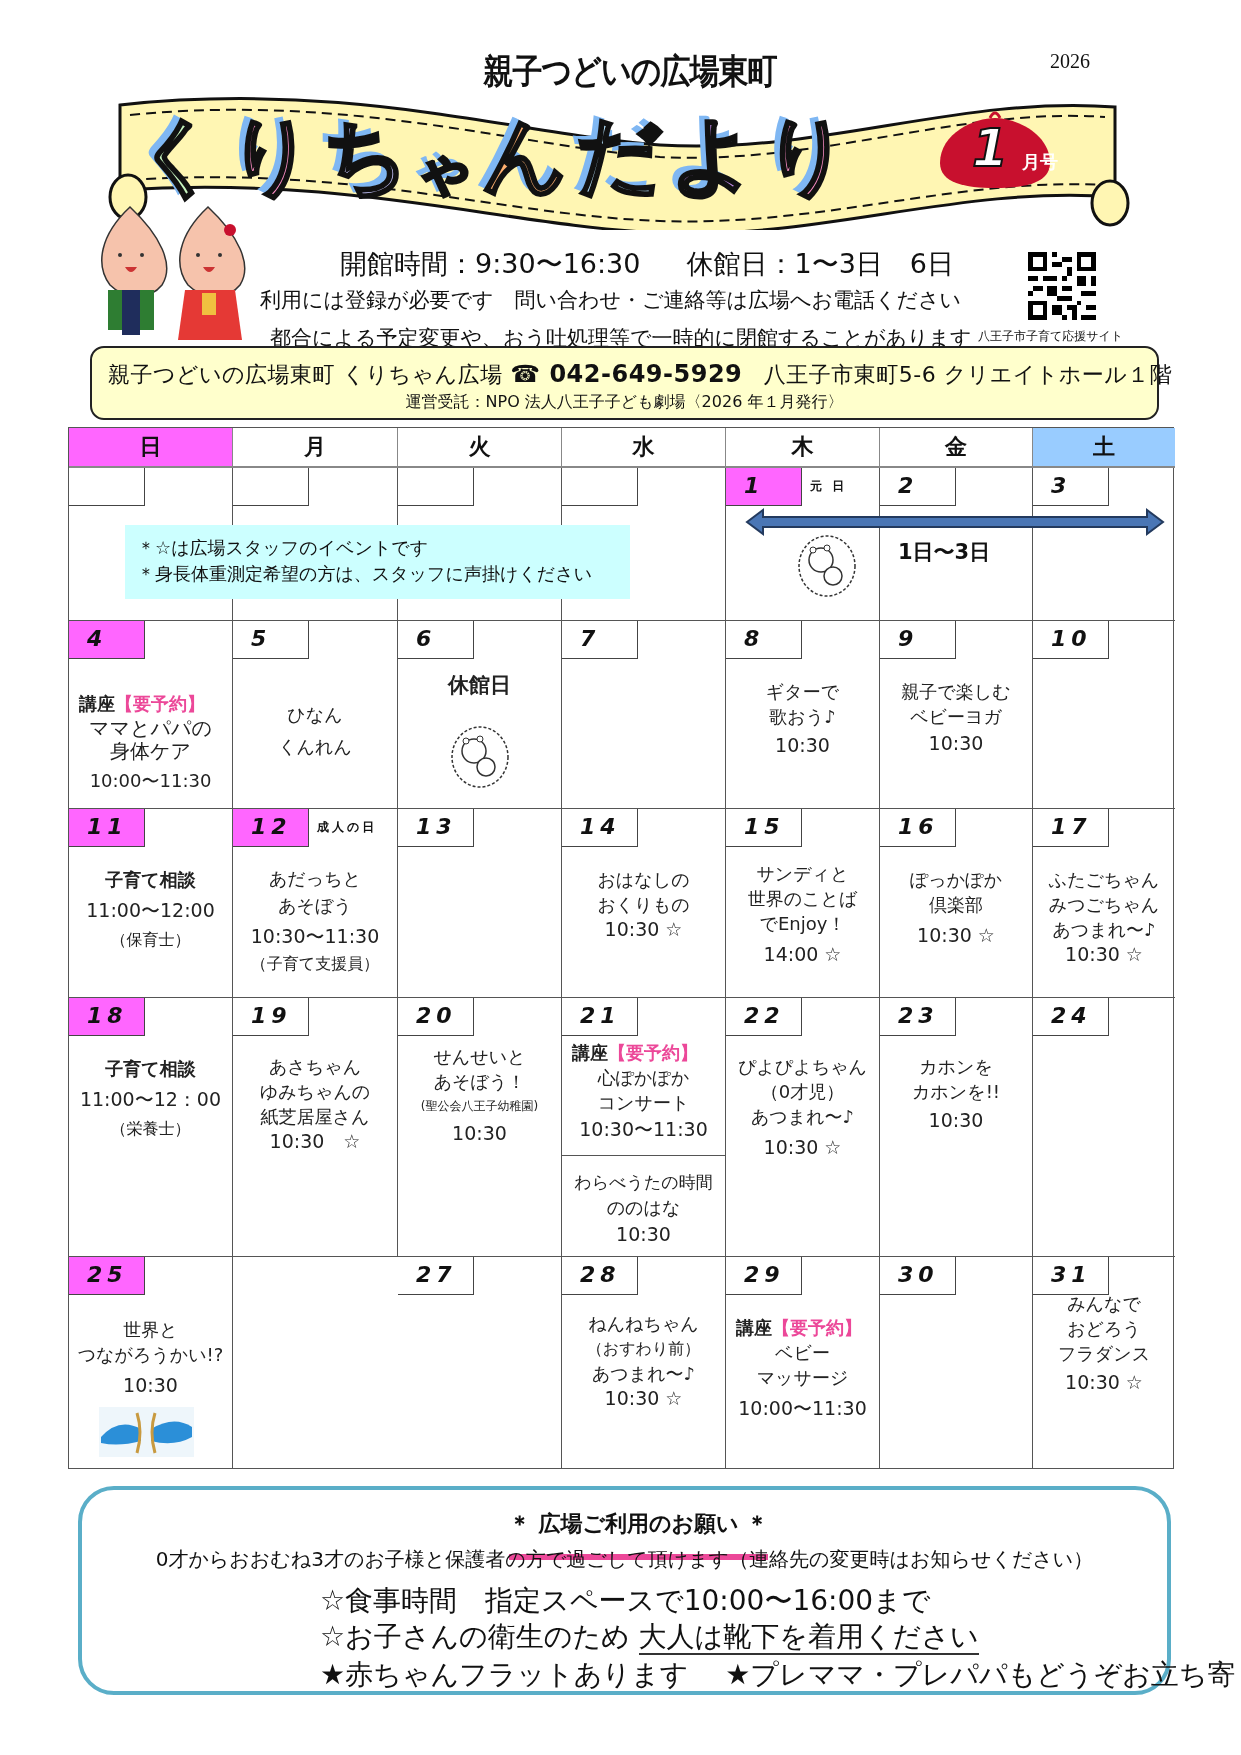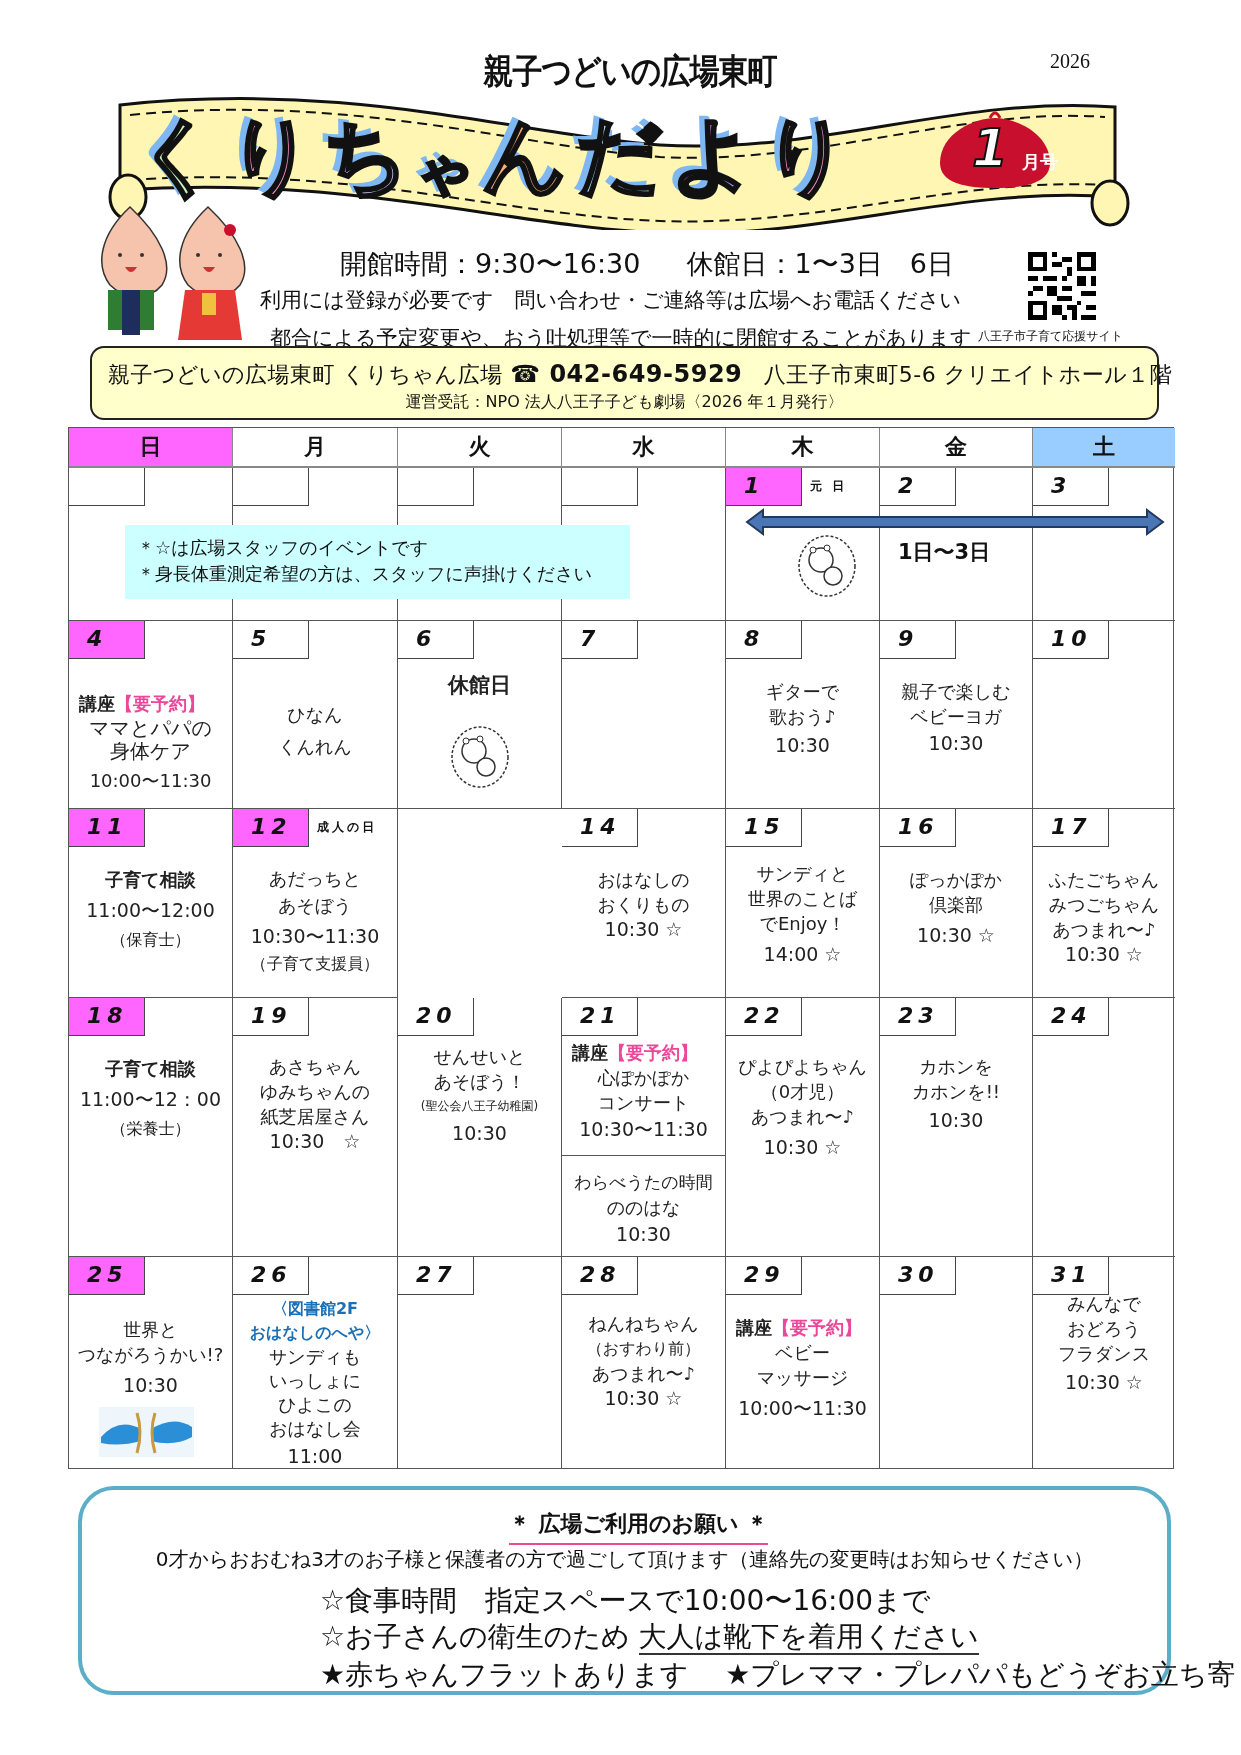--- a/index.html
+++ b/index.html
@@ -49,21 +49,21 @@
 
   .note-box { left: 125px; top: 525px; width: 505px; height: 74px; background: #ccffff; padding: 10px 12px; font-size: 18px; line-height: 26px; }
   .arrow { left: 745px; top: 508px; width: 420px; height: 28px; }
   .range-label { left: 898px; top: 538px; font-size: 21px; font-weight: bold; }
 
   .bear { width: 64px; height: 70px; }
 
   
   .rules-box { left: 78px; top: 1486px; width: 1093px; height: 209px; border: 4px solid #5aaec8; border-radius: 36px; background: #fff; }
   .rules-title { left: 78px; top: 1509px; width: 1093px; text-align: center; font-size: 22px; font-weight: bold; }
-  .rules-title span { border-bottom: 2px solid #ec4899; padding-bottom: 7px; margin-left: 28px; }
+  .rules-title span { border-bottom: 6px solid #ec4899; padding-bottom: 18px; margin-left: 28px; }
   .rules-l1 { left: 78px; top: 1546px; width: 1093px; text-align: center; font-size: 20px; white-space: nowrap; }
   .rules-l { left: 320px; font-size: 28px; white-space: nowrap; }
   .rules-l .u { border-bottom: 2px solid #333; }
 </style>
 </head>
 <body>
 
 <div class="abs org-title">親子つどいの広場東町</div>
 <div class="abs year">2026</div>
 
@@ -224,20 +224,23 @@
   <div class="cell" style="left:164px;top:381px;width:165px;height:189px">
     <div class="datebox pink">12</div>
     <div class="holiday-label">成人の日</div>
     <div class="ev" style="top:56px;line-height:27px">
       <div>あだっちと</div>
       <div>あそぼう</div>
       <div style="font-size:19px;margin-top:4px">10:30〜11:30</div>
       <div class="note">（子育て支援員）</div>
     </div>
   </div>
+  <div class="cell" style="left:329px;top:381px;width:164px;height:189px">
+    <div class="datebox">13</div>
+  </div>
   <div class="cell" style="left:493px;top:381px;width:164px;height:189px">
     <div class="datebox">14</div>
     <div class="ev" style="top:58px">
       <div>おはなしの</div>
       <div>おくりもの</div>
       <div style="font-size:19px">10:30 ☆</div>
     </div>
   </div>
   <div class="cell" style="left:657px;top:381px;width:154px;height:189px">
     <div class="datebox">15</div>
@@ -336,32 +339,20 @@
       <div style="font-size:19px;margin-top:6px">10:30</div>
     </div>
     <svg style="position:absolute;left:30px;top:150px;width:95px;height:50px" viewBox="0 0 95 50">
       <rect x="0" y="0" width="95" height="50" fill="#eef6fb"></rect>
       <path d="M2 30 Q 20 10 42 22 L 42 34 Q 20 40 2 36 Z" fill="#2b8fd8"></path>
       <path d="M93 20 Q 75 8 52 22 L 52 34 Q 75 40 93 30 Z" fill="#2b8fd8"></path>
       <path d="M38 6 Q 44 25 38 46" stroke="#c89a40" stroke-width="3" fill="none"></path>
       <path d="M56 6 Q 50 25 56 46" stroke="#c89a40" stroke-width="3" fill="none"></path>
     </svg>
   </div>
-  <div class="cell" style="left:164px;top:829px;width:165px;height:212px;border-bottom:none">
-    <div class="datebox">26</div>
-    <div class="ev" style="top:40px;line-height:24px">
-      <div class="blue" style="font-size:16px">〈図書館2F</div>
-      <div class="blue" style="font-size:16px">おはなしのへや〉</div>
-      <div>サンディも</div>
-      <div>いっしょに</div>
-      <div>ひよこの</div>
-      <div>おはなし会</div>
-      <div style="font-size:19px;margin-top:3px">11:00</div>
-    </div>
-  </div>
   <div class="cell" style="left:329px;top:829px;width:164px;height:212px;border-bottom:none">
     <div class="datebox">27</div>
   </div>
   <div class="cell" style="left:493px;top:829px;width:164px;height:212px;border-bottom:none">
     <div class="datebox">28</div>
     <div class="ev" style="top:54px">
       <div>ねんねちゃん</div>
       <div class="note">（おすわり前）</div>
       <div>あつまれ〜♪</div>
       <div style="font-size:19px">10:30 ☆</div>

